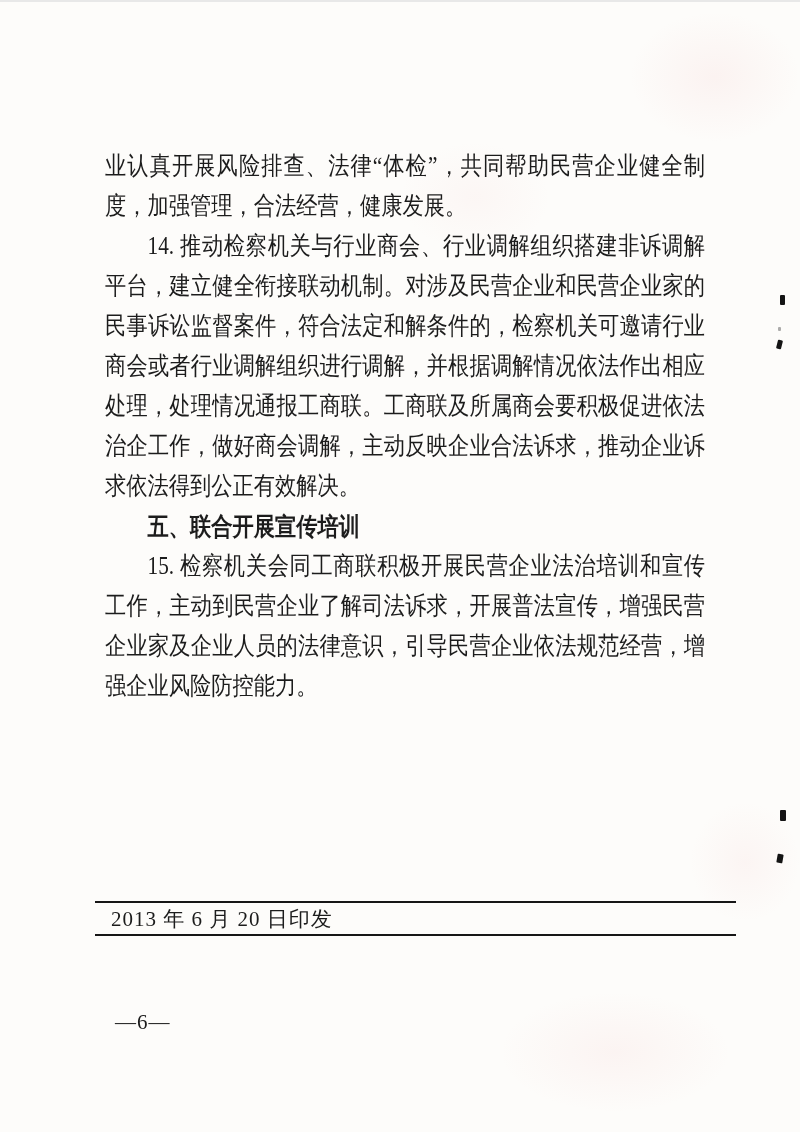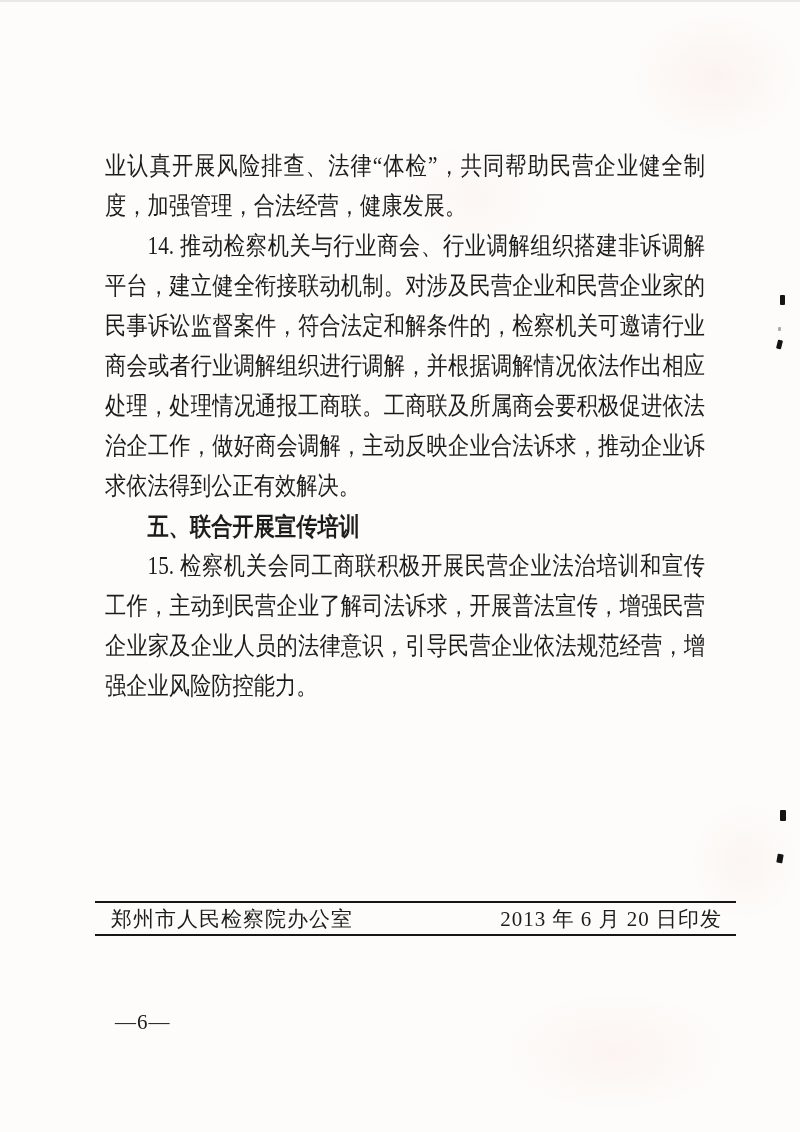--- a/index.html
+++ b/index.html
@@ -108,21 +108,20 @@
   <div class="scan-tint tint-4"></div>
 
   <main class="content">
     <p>业认真开展风险排查、法律“体检”，共同帮助民营企业健全制度，加强管理，合法经营，健康发展。</p>
     <p class="para-indent">14. 推动检察机关与行业商会、行业调解组织搭建非诉调解平台，建立健全衔接联动机制。对涉及民营企业和民营企业家的民事诉讼监督案件，符合法定和解条件的，检察机关可邀请行业商会或者行业调解组织进行调解，并根据调解情况依法作出相应处理，处理情况通报工商联。工商联及所属商会要积极促进依法治企工作，做好商会调解，主动反映企业合法诉求，推动企业诉求依法得到公正有效解决。</p>
     <h2 class="section-heading">五、联合开展宣传培训</h2>
     <p class="para-indent">15. 检察机关会同工商联积极开展民营企业法治培训和宣传工作，主动到民营企业了解司法诉求，开展普法宣传，增强民营企业家及企业人员的法律意识，引导民营企业依法规范经营，增强企业风险防控能力。</p>
   </main>
 
   <div class="colophon">
-    <span>郑州市人民检察院办公室</span>
     <span>2013 年 6 月 20 日印发</span>
   </div>
 
   <div class="page-number">—6—</div>
 
   <div class="scan-mark mark-1"></div>
   <div class="scan-mark mark-dot"></div>
   <div class="scan-mark mark-2"></div>
   <div class="scan-mark mark-3"></div>
   <div class="scan-mark mark-4"></div>

